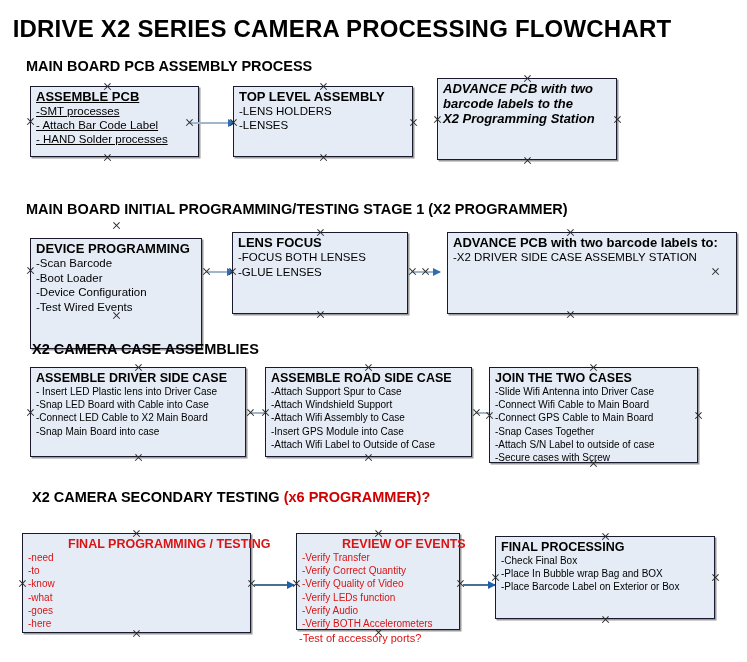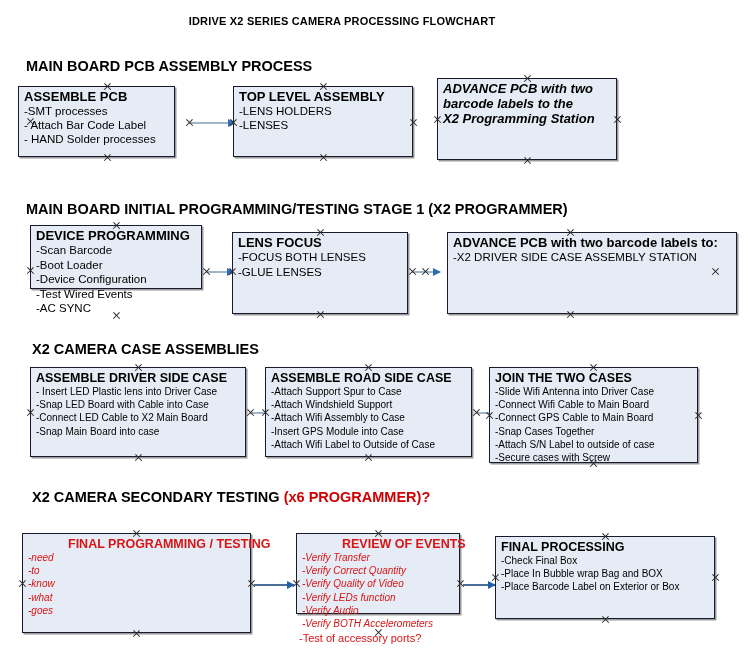--- a/index.html
+++ b/index.html
@@ -9,21 +9,21 @@
     font-family:"Liberation Sans", sans-serif;
     color:#000;
     overflow:hidden;
     position:relative;
   }
   #canvas{position:relative;width:747px;height:662px;}
 
   .doc-title{
     position:absolute;left:0;top:15px;width:684px;
     text-align:center;
-    font-size:11px;font-weight:bold;letter-spacing:.2px;
+    font-size:24px;font-weight:bold;letter-spacing:.2px;
     color:#000;
   }
 
   .section-head{
     position:absolute;
     font-size:14.5px;font-weight:bold;color:#000;
     white-space:nowrap;
   }
   .section-head .accent{color:#d00000;}
 
@@ -43,21 +43,21 @@
     margin:1px 0 0 1px;
   }
   .pbox .blines{
     margin-top:0px;
   }
   .pbox .bline{
     font-size:10px;line-height:13.2px;white-space:nowrap;
     margin-left:1px;
   }
   .pbox.red .btitle{color:#d81414;margin-left:41px;}
-  .pbox.red .bline{color:#d81414;font-style:italic;}
+  .pbox.red .bline{color:#d81414;}
 
   
   .pbox.r1 .bline{font-size:11.5px;line-height:14px;}
   .pbox.r1 .btitle{font-size:13px;}
   .pbox.r2 .bline{font-size:11.5px;line-height:14.5px;}
   .pbox.r2 .btitle{font-size:13px;}
 
   
   .conn{position:absolute;height:0;}
   .conn .line{
@@ -92,21 +92,21 @@
 <body>
 
 <div id="canvas">
 
   <div class="doc-title">IDRIVE X2  SERIES CAMERA PROCESSING FLOWCHART</div>
 
   <div class="section-head" style="left:26px;top:58px;">
     <span>MAIN BOARD PCB ASSEMBLY PROCESS</span>
   </div>
 
-  <div class="pbox r1" style="left:18px;top:86px;width:157px;height:71px;">
+  <div class="pbox r1" style="left:30px;top:86px;width:169px;height:71px;text-decoration:underline;">
     <div class="btitle">ASSEMBLE PCB</div>
     <div class="blines">
       <div class="bline">-SMT processes</div>
       <div class="bline">- Attach Bar Code Label</div>
       <div class="bline">- HAND Solder processes</div>
     </div>
   </div>
   <div class="hx" style="left:26px;top:117px;"></div>
   <div class="hx" style="left:103px;top:82px;"></div>
   <div class="hx" style="left:103px;top:153px;"></div>
@@ -136,28 +136,27 @@
   </div>
   <div class="hx" style="left:433px;top:115px;"></div>
   <div class="hx" style="left:523px;top:74px;"></div>
   <div class="hx" style="left:523px;top:156px;"></div>
   <div class="hx" style="left:613px;top:115px;"></div>
 
   <div class="section-head" style="left:26px;top:201px;">
     <span>MAIN BOARD INITIAL PROGRAMMING/TESTING STAGE 1 (X2 PROGRAMMER)</span>
   </div>
 
-  <div class="pbox r2" style="left:30px;top:225px;width:172px;height:64px;">
+  <div class="pbox r2" style="left:30px;top:238px;width:172px;height:111px;">
     <div class="btitle">DEVICE PROGRAMMING</div>
     <div class="blines">
       <div class="bline">-Scan Barcode</div>
       <div class="bline">-Boot Loader</div>
       <div class="bline">-Device Configuration</div>
       <div class="bline">-Test Wired Events</div>
-      <div class="bline">-AC SYNC</div>
     </div>
   </div>
   <div class="hx" style="left:26px;top:266px;"></div>
   <div class="hx" style="left:112px;top:221px;"></div>
   <div class="hx" style="left:112px;top:311px;"></div>
 
   <div class="conn" style="left:206px;top:271px;width:28px;">
     <div class="line"></div>
     <div class="head"></div>
   </div>
@@ -255,33 +254,34 @@
   </div>
 
   <div class="pbox red" style="left:22px;top:533px;width:229px;height:100px;">
     <div class="btitle">FINAL PROGRAMMING / TESTING</div>
     <div class="blines">
       <div class="bline">-need</div>
       <div class="bline">-to</div>
       <div class="bline">-know</div>
       <div class="bline">-what</div>
       <div class="bline">-goes</div>
+      <div class="bline">-here</div>
     </div>
   </div>
   <div class="hx" style="left:18px;top:579px;"></div>
   <div class="hx" style="left:132px;top:529px;"></div>
   <div class="hx" style="left:132px;top:629px;"></div>
   <div class="hx" style="left:247px;top:579px;"></div>
 
   <div class="conn dark" style="left:254px;top:584px;width:40px;">
     <div class="line"></div>
     <div class="head"></div>
   </div>
 
-  <div class="pbox red" style="left:296px;top:533px;width:164px;height:81px;">
+  <div class="pbox red" style="left:296px;top:533px;width:164px;height:97px;">
     <div class="btitle">REVIEW OF EVENTS</div>
     <div class="blines">
       <div class="bline">-Verify Transfer</div>
       <div class="bline">-Verify Correct Quantity</div>
       <div class="bline">-Verify Quality of Video</div>
       <div class="bline">-Verify LEDs function</div>
       <div class="bline">-Verify Audio</div>
       <div class="bline">-Verify BOTH Accelerometers</div>
     </div>
   </div>

